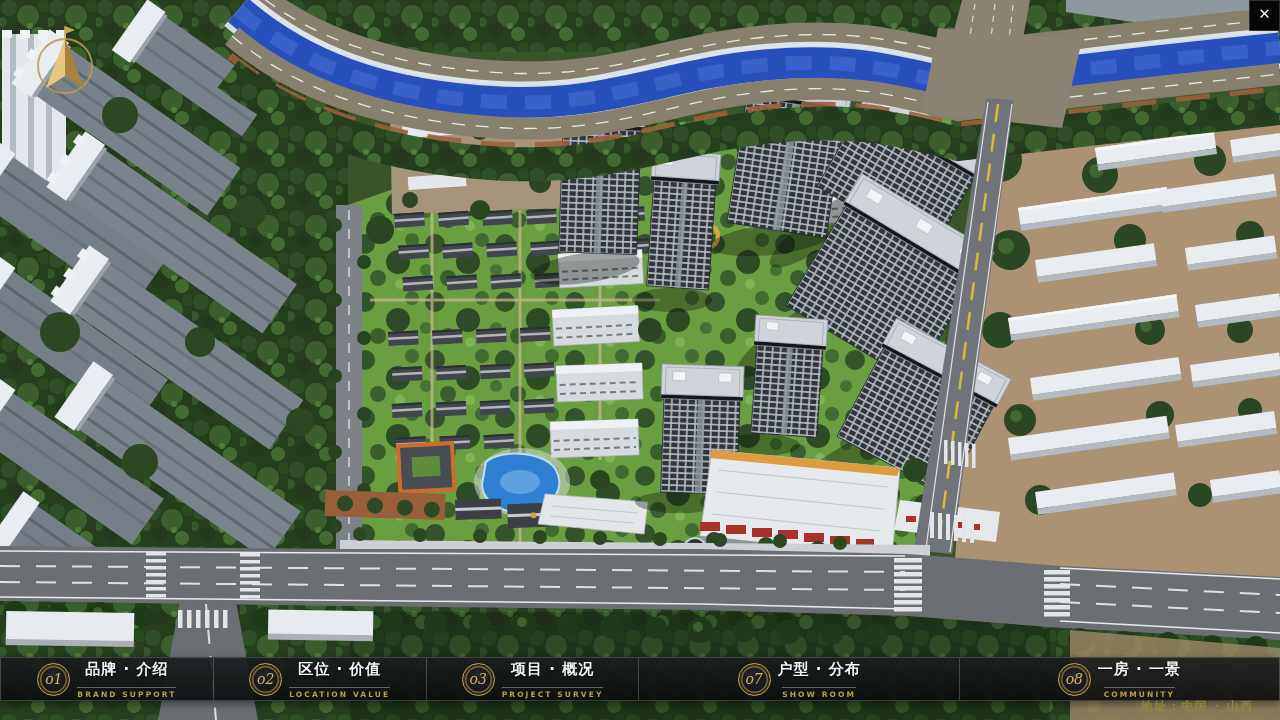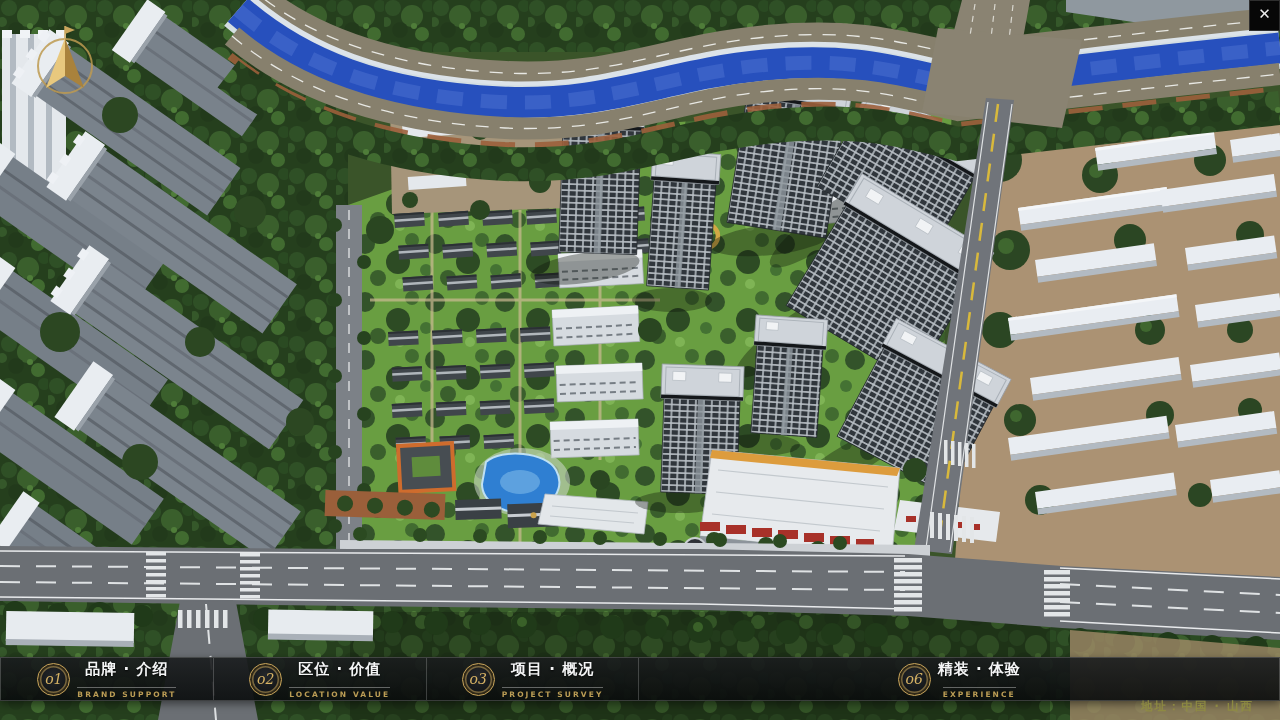--- a/index.html
+++ b/index.html
@@ -710,24 +710,31 @@
       <span class="labels">
             <span class="zh">项目 · 概况</span>
             <span class="en">PROJECT SURVEY</span>
           </span>
     </div>
   </div>
 
 
   <div class="nav-group right">
     <div class="nav-item">
-      <span class="badge">o6</span>
+      <span class="badge">o7</span>
       <span class="labels">
-            <span class="zh">精装 · 体验</span>
-            <span class="en">EXPERIENCE</span>
+            <span class="zh">户型 · 分布</span>
+            <span class="en">SHOW ROOM</span>
+          </span>
+    </div>
+    <div class="nav-item">
+      <span class="badge">o8</span>
+      <span class="labels">
+            <span class="zh">一房 · 一景</span>
+            <span class="en">COMMUNITY</span>
           </span>
     </div>
   </div>
 </div>
 
 <div class="address">地址：中国 · 山西</div>
 
 </div>
 
 </body></html>

